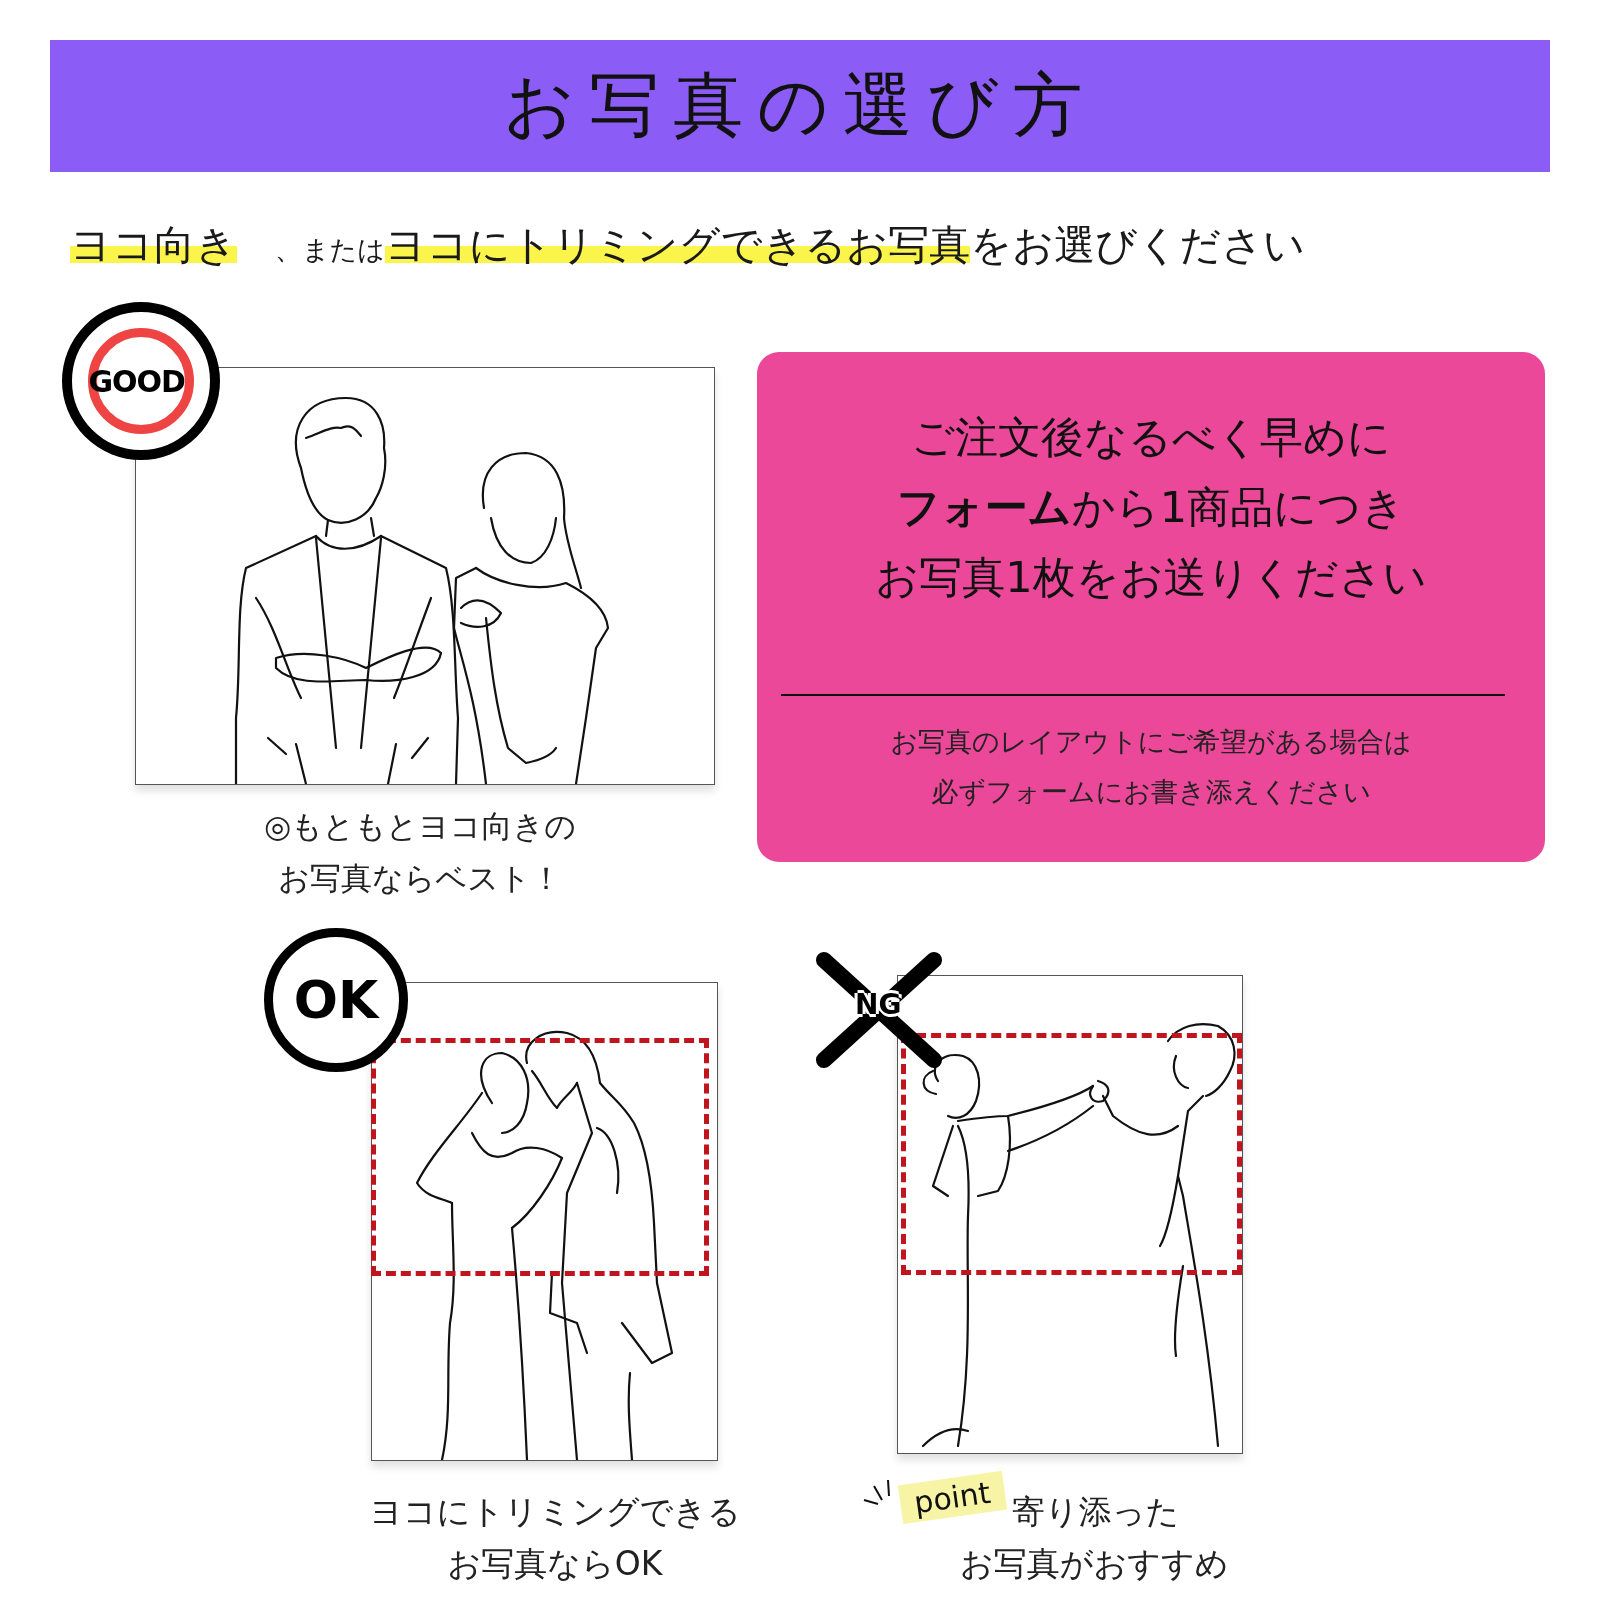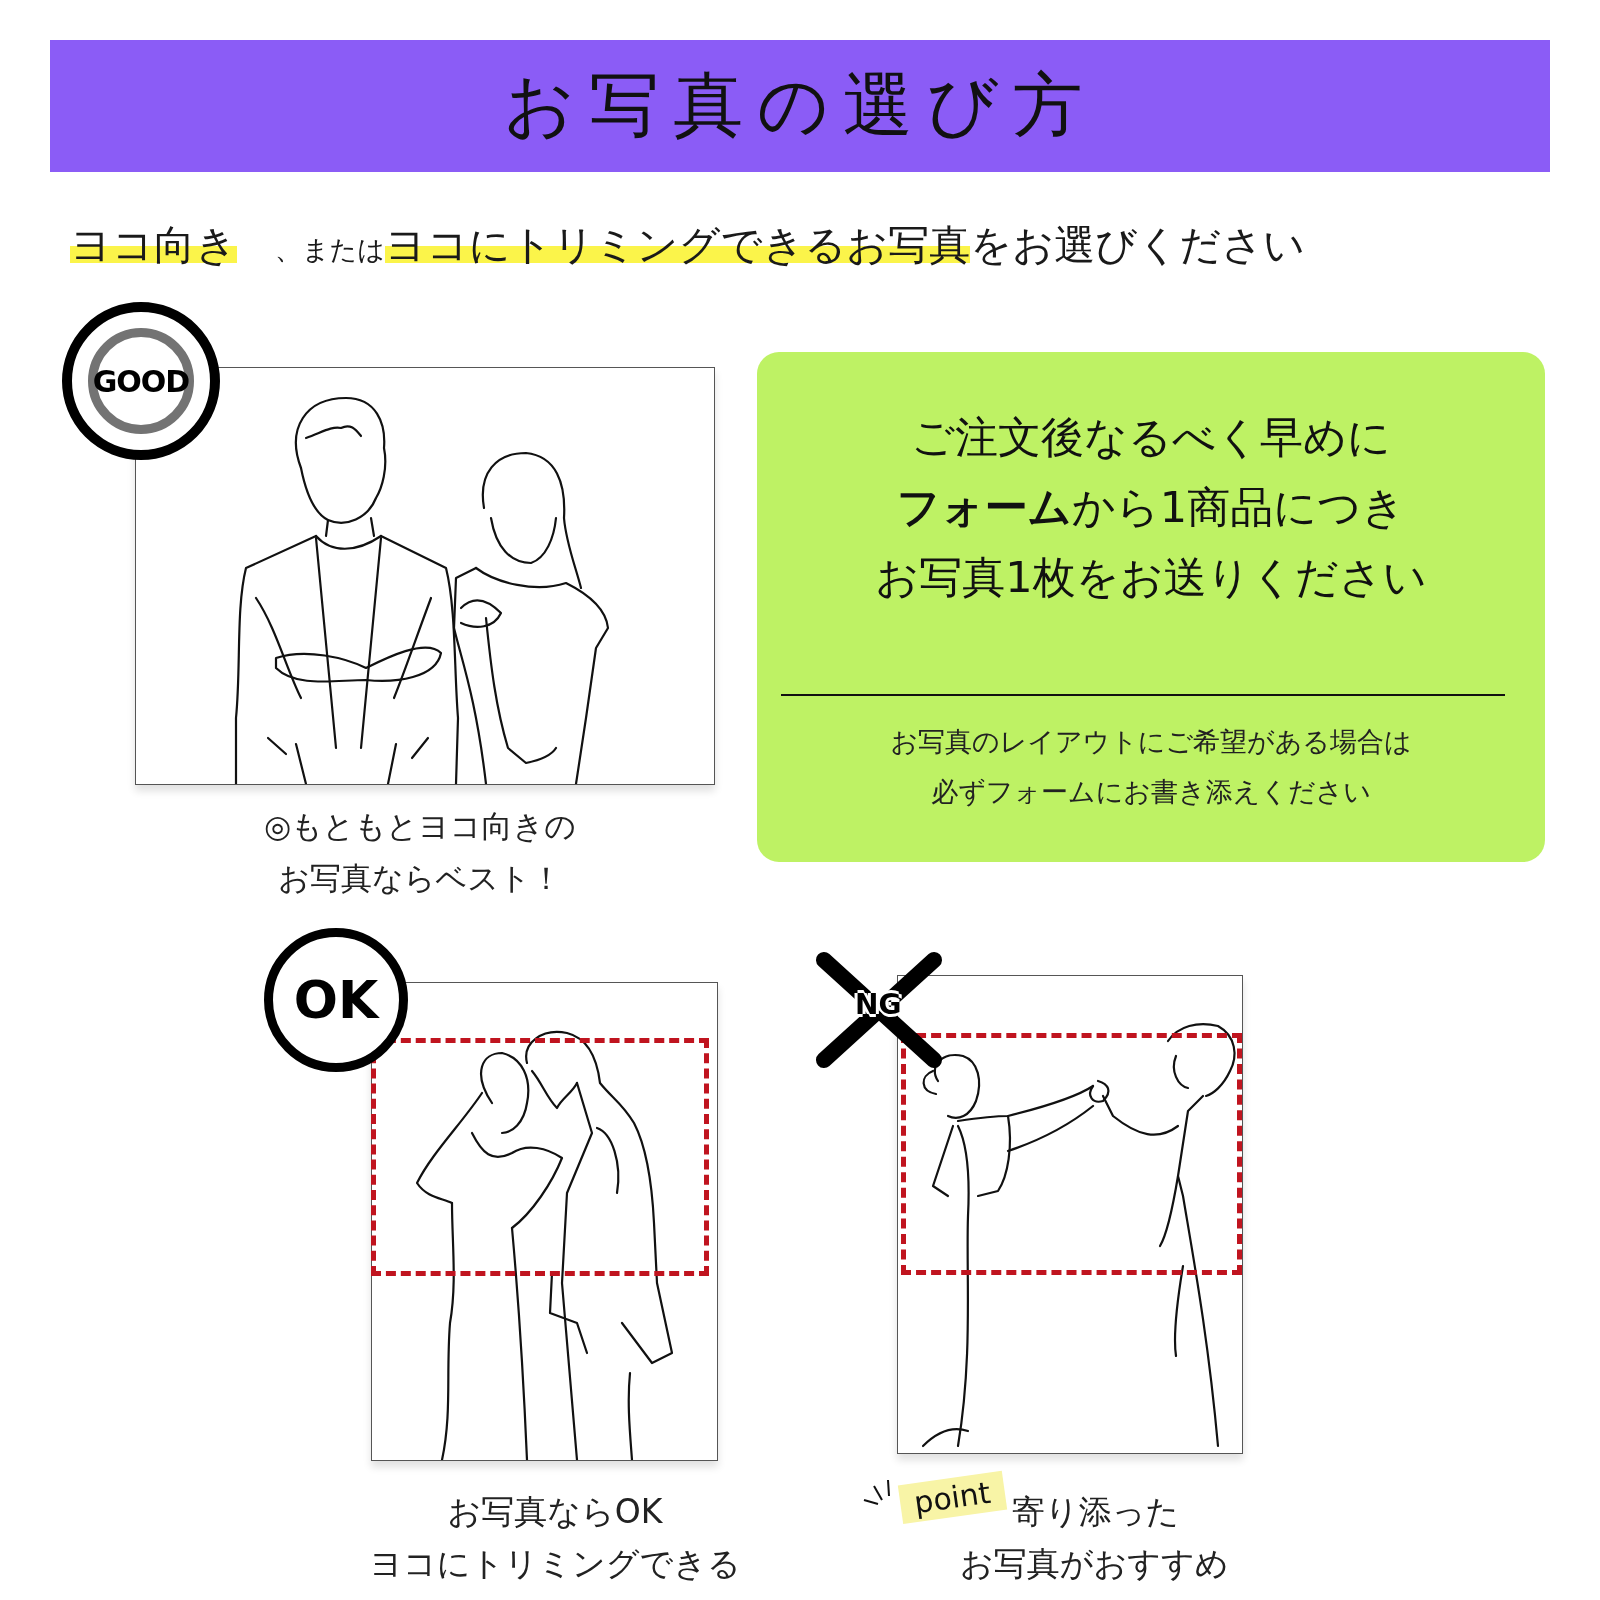--- a/index.html
+++ b/index.html
@@ -14,27 +14,27 @@
 
   
   .subtitle { left:70px; top:210px; width:1470px; font-size:41px; line-height:70px; white-space:nowrap; text-align:left; }
   .hl { background:linear-gradient(to bottom, transparent 52%, #fbf44a 52%, #fbf44a 88%, transparent 88%); }
   .sm { font-size:27px;margin-left:38px; }
 
   
   .good-frame { left:135px; top:367px; width:578px; height:416px; border:1.5px solid #555; background:#fff;
                 box-shadow:0 6px 8px rgba(0,0,0,0.12); }
   .badge-good { left:62px; top:302px; width:158px; height:158px; border-radius:50%; border:10px solid #000; box-sizing:border-box; background:#fff; }
-  .badge-good-inner { left:16px; top:16px; width:106px; height:106px; border-radius:50%; border:9px solid #737373; box-sizing:border-box;
-                      display:flex; align-items:center; justify-content:center; }
+  .badge-good-inner { left:16px; top:16px; width:106px; height:106px; border-radius:50%; border:9px solid #ef4444; box-sizing:border-box;
+                      display:flex; align-items:center; justify-content:flex-end; }
   .badge-text { font-family:"DejaVu Sans", sans-serif; font-weight:bold; color:#000; }
   .good-caption { left:200px; top:800px; width:440px; font-size:31px; line-height:52px; text-align:center; color:#222; }
 
   
-  .info-box { left:757px; top:352px; width:788px; height:510px; background:#bef264; border-radius:22px; }
+  .info-box { left:757px; top:352px; width:788px; height:510px; background:#ec4899; border-radius:22px; }
   .info-main { left:0; top:50px; width:100%; text-align:center; font-size:43px; line-height:70px; color:#111; }
   .info-main b { font-weight:bold; }
   .info-divider { left:24px; top:342px; width:724px; height:2px; background:#111; }
   .info-sub { left:0; top:365px; width:100%; text-align:center; font-size:27px; line-height:50px; color:#222; }
 
   
   .ok-frame { left:371px; top:982px; width:345px; height:477px; border:1.5px solid #555; background:#fff;
               box-shadow:0 6px 8px rgba(0,0,0,0.12); }
   .ok-crop { left:371px; top:1038px; width:338px; height:238px; border:5px dashed #c0141f; box-sizing:border-box; }
   .badge-ok { left:264px; top:928px; width:144px; height:144px; border-radius:50%; border:9px solid #000; box-sizing:border-box; background:#fff;
@@ -127,22 +127,22 @@
     <path d="M140 245 C145 300,150 360,155 477"></path>
     <path d="M180 290 L178 330 L205 340 L215 370"></path>
     <path d="M258 390 C255 420,258 450,260 477"></path>
   </svg>
 </div>
 <div class="abs ok-crop"></div>
 <div class="abs badge-ok">
   <span class="badge-text" style="font-size:52px;">OK</span>
 </div>
 <div class="abs ok-caption">
+  <div>ヨコにトリミングできる</div>
   <div>お写真ならOK</div>
-  <div>ヨコにトリミングできる</div>
 </div>
 
 <div class="abs ng-frame">
   <svg class="ill" width="344" height="477" viewBox="0 0 344 477">
     <path d="M40 105 C30 90,45 75,65 80 C80 85,85 105,78 125 C72 140,60 145,50 140"></path>
     <path d="M35 95 C22 100,22 115,38 118"></path>
     <path d="M60 145 C80 142,95 140,110 140 C150 130,180 120,195 110"></path>
     <path d="M55 150 L35 210 L50 220"></path>
     <path d="M60 150 C70 170,72 200,70 240 C68 300,75 380,60 470"></path>
     <path d="M110 140 C115 170,110 200,100 215 L80 220"></path>

